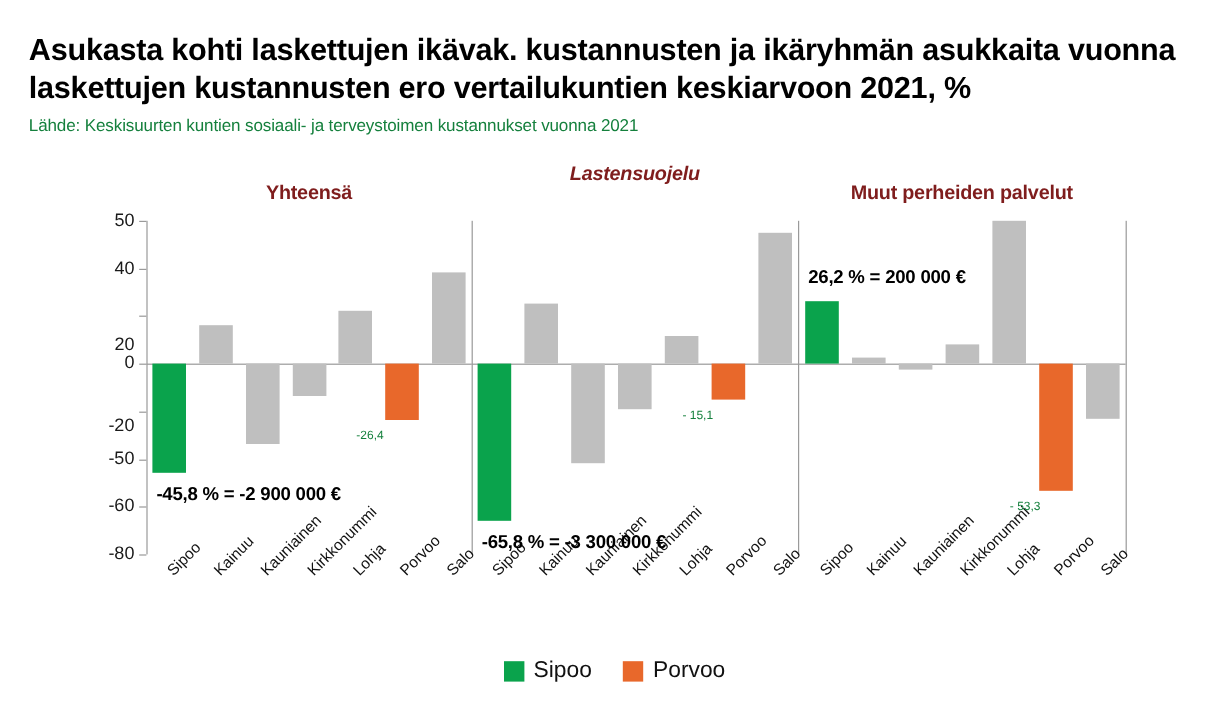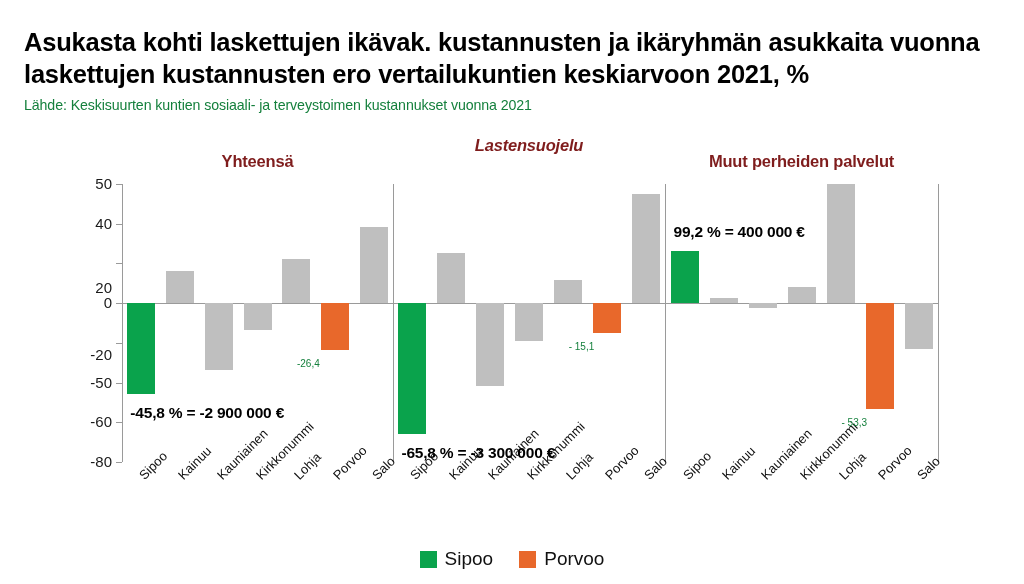--- a/index.html
+++ b/index.html
@@ -216,21 +216,21 @@
     <div class="bar gray" title="Kauniainen: -2.5" style="left: 748.5px; top: 303.143px; width: 28px; height: 4.96429px;"></div>
     <div class="cat-label" style="left: 757.5px; top: 472px;">Kauniainen</div>
     <div class="bar gray" title="Kirkkonummi: 8" style="left: 787.5px; top: 287.257px; width: 28px; height: 15.8857px;"></div>
     <div class="cat-label" style="left: 796.5px; top: 472px;">Kirkkonummi</div>
     <div class="bar gray" title="Lohja: 60" style="left: 826.5px; top: 184px; width: 28px; height: 119.143px;"></div>
     <div class="cat-label" style="left: 835.5px; top: 472px;">Lohja</div>
     <div class="bar orange" title="Porvoo: -53.3" style="left: 865.5px; top: 303.143px; width: 28px; height: 105.839px;"></div>
     <div class="cat-label" style="left: 874.5px; top: 472px;">Porvoo</div>
     <div class="bar gray" title="Salo: -23" style="left: 904.5px; top: 303.143px; width: 28px; height: 45.6714px;"></div>
     <div class="cat-label" style="left: 913.5px; top: 472px;">Salo</div>
-    <div class="annot bold" style="left: 673.5px; top: 223.117px;">99,2 % = 400 000 €</div>
+    <div class="annot bold" style="left: 673.5px; top: 223.117px;">26,2 % = 200 000 €</div>
     <div class="annot" style="left: 841.5px; top: 416.981px;">- 53,3</div>
   </div>
 
 <div id="legend">
     <div class="legend-item">
       <span class="legend-swatch" style="background: rgb(10, 163, 76);"></span>
       <span class="legend-label">Sipoo</span>
     </div>
     <div class="legend-item">
       <span class="legend-swatch" style="background: rgb(232, 104, 43);"></span>

